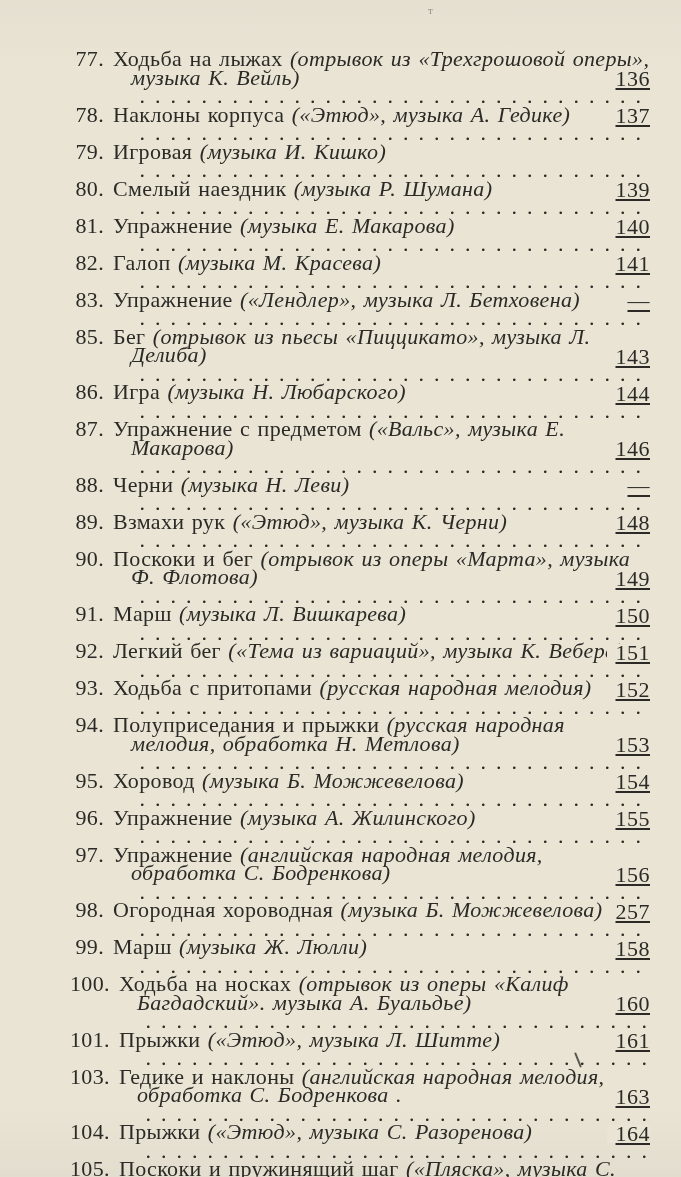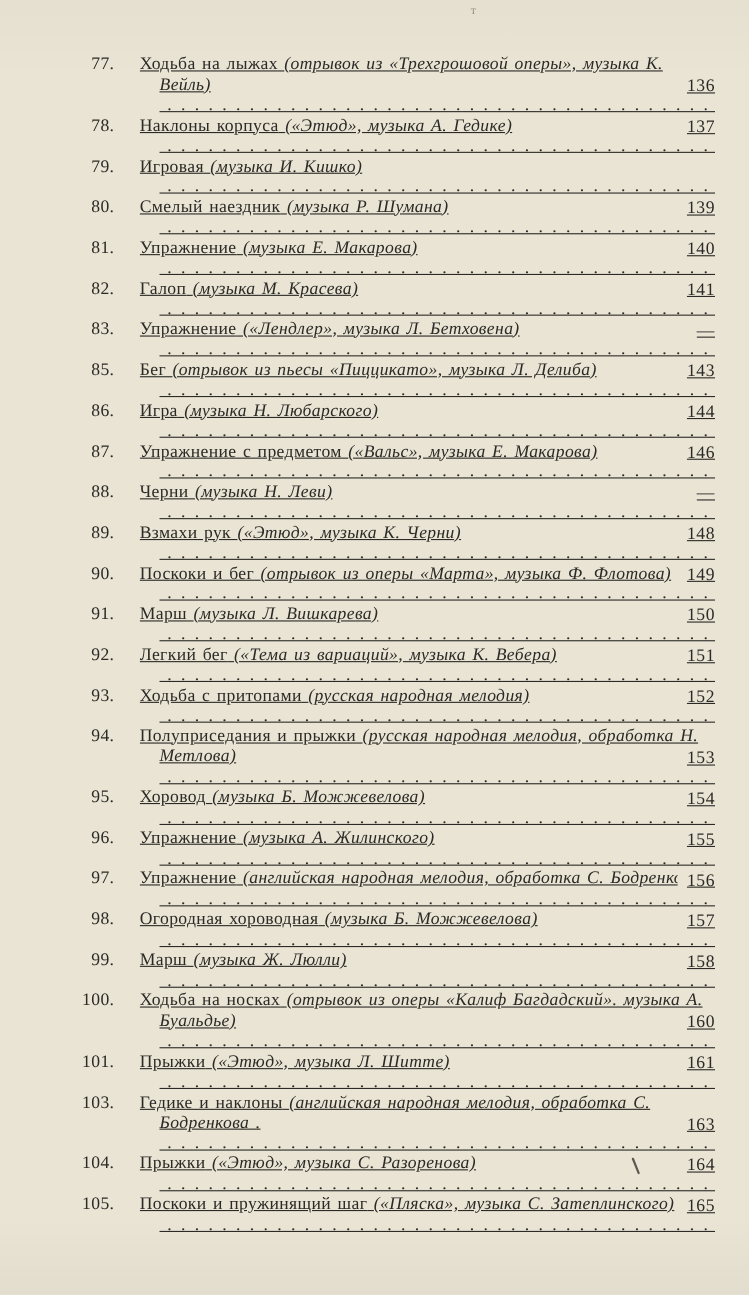--- a/index.html
+++ b/index.html
@@ -20,43 +20,41 @@
     background:linear-gradient(180deg, rgba(0,0,0,0.02), rgba(0,0,0,0) 6%, rgba(0,0,0,0) 94%, rgba(0,0,0,0.03));
   }
   .toc{
     position:absolute;
     left:70px;
     top:50px;
     width:580px;
   }
   .toc-entry{
     display:flex;
-    font-size:16px;
+    font-size:22px;
     line-height:18.5px;
     letter-spacing:0.35px;
     word-spacing:1.5px;
-    gap:14px;
   }
   .num{
     flex:0 0 34px;
     text-align:right;
     margin-right:9px;
     white-space:nowrap;
   }
   .entry-body{
     flex:1;
     position:relative;
     overflow:hidden;
     min-width:0;
   }
   .entry-text{
     display:block;
     padding-left:18px;
     text-indent:-18px;
-    text-decoration:underline;
   }
   .detail{
     font-style:italic;
   }
   .dots{
     white-space:pre;
     letter-spacing:1.5px;
   }
   .dots::after{
     content: " . . . . . . . . . . . . . . . . . . . . . . . . . . . . . . . . . . . . . . . . . . . . . . . . . . . . . . . . . . . .";
@@ -251,21 +249,21 @@
     <span class="entry-body">
       <span class="entry-text"><span class="title">Упражнение</span> <span class="detail">(английская народная мелодия, обработка С. Бод­ренкова)</span><span class="dots"></span></span>
       <span class="pagenum">156</span>
     </span>
   </div>
 
   <div class="toc-entry">
     <span class="num">98.</span>
     <span class="entry-body">
       <span class="entry-text"><span class="title">Огородная хороводная</span> <span class="detail">(музыка Б. Можжевелова)</span><span class="dots"></span></span>
-      <span class="pagenum">157</span>
+      <span class="pagenum">257</span>
     </span>
   </div>
 
   <div class="toc-entry">
     <span class="num">99.</span>
     <span class="entry-body">
       <span class="entry-text"><span class="title">Марш</span> <span class="detail">(музыка Ж. Люлли)</span><span class="dots"></span></span>
       <span class="pagenum">158</span>
     </span>
   </div>

